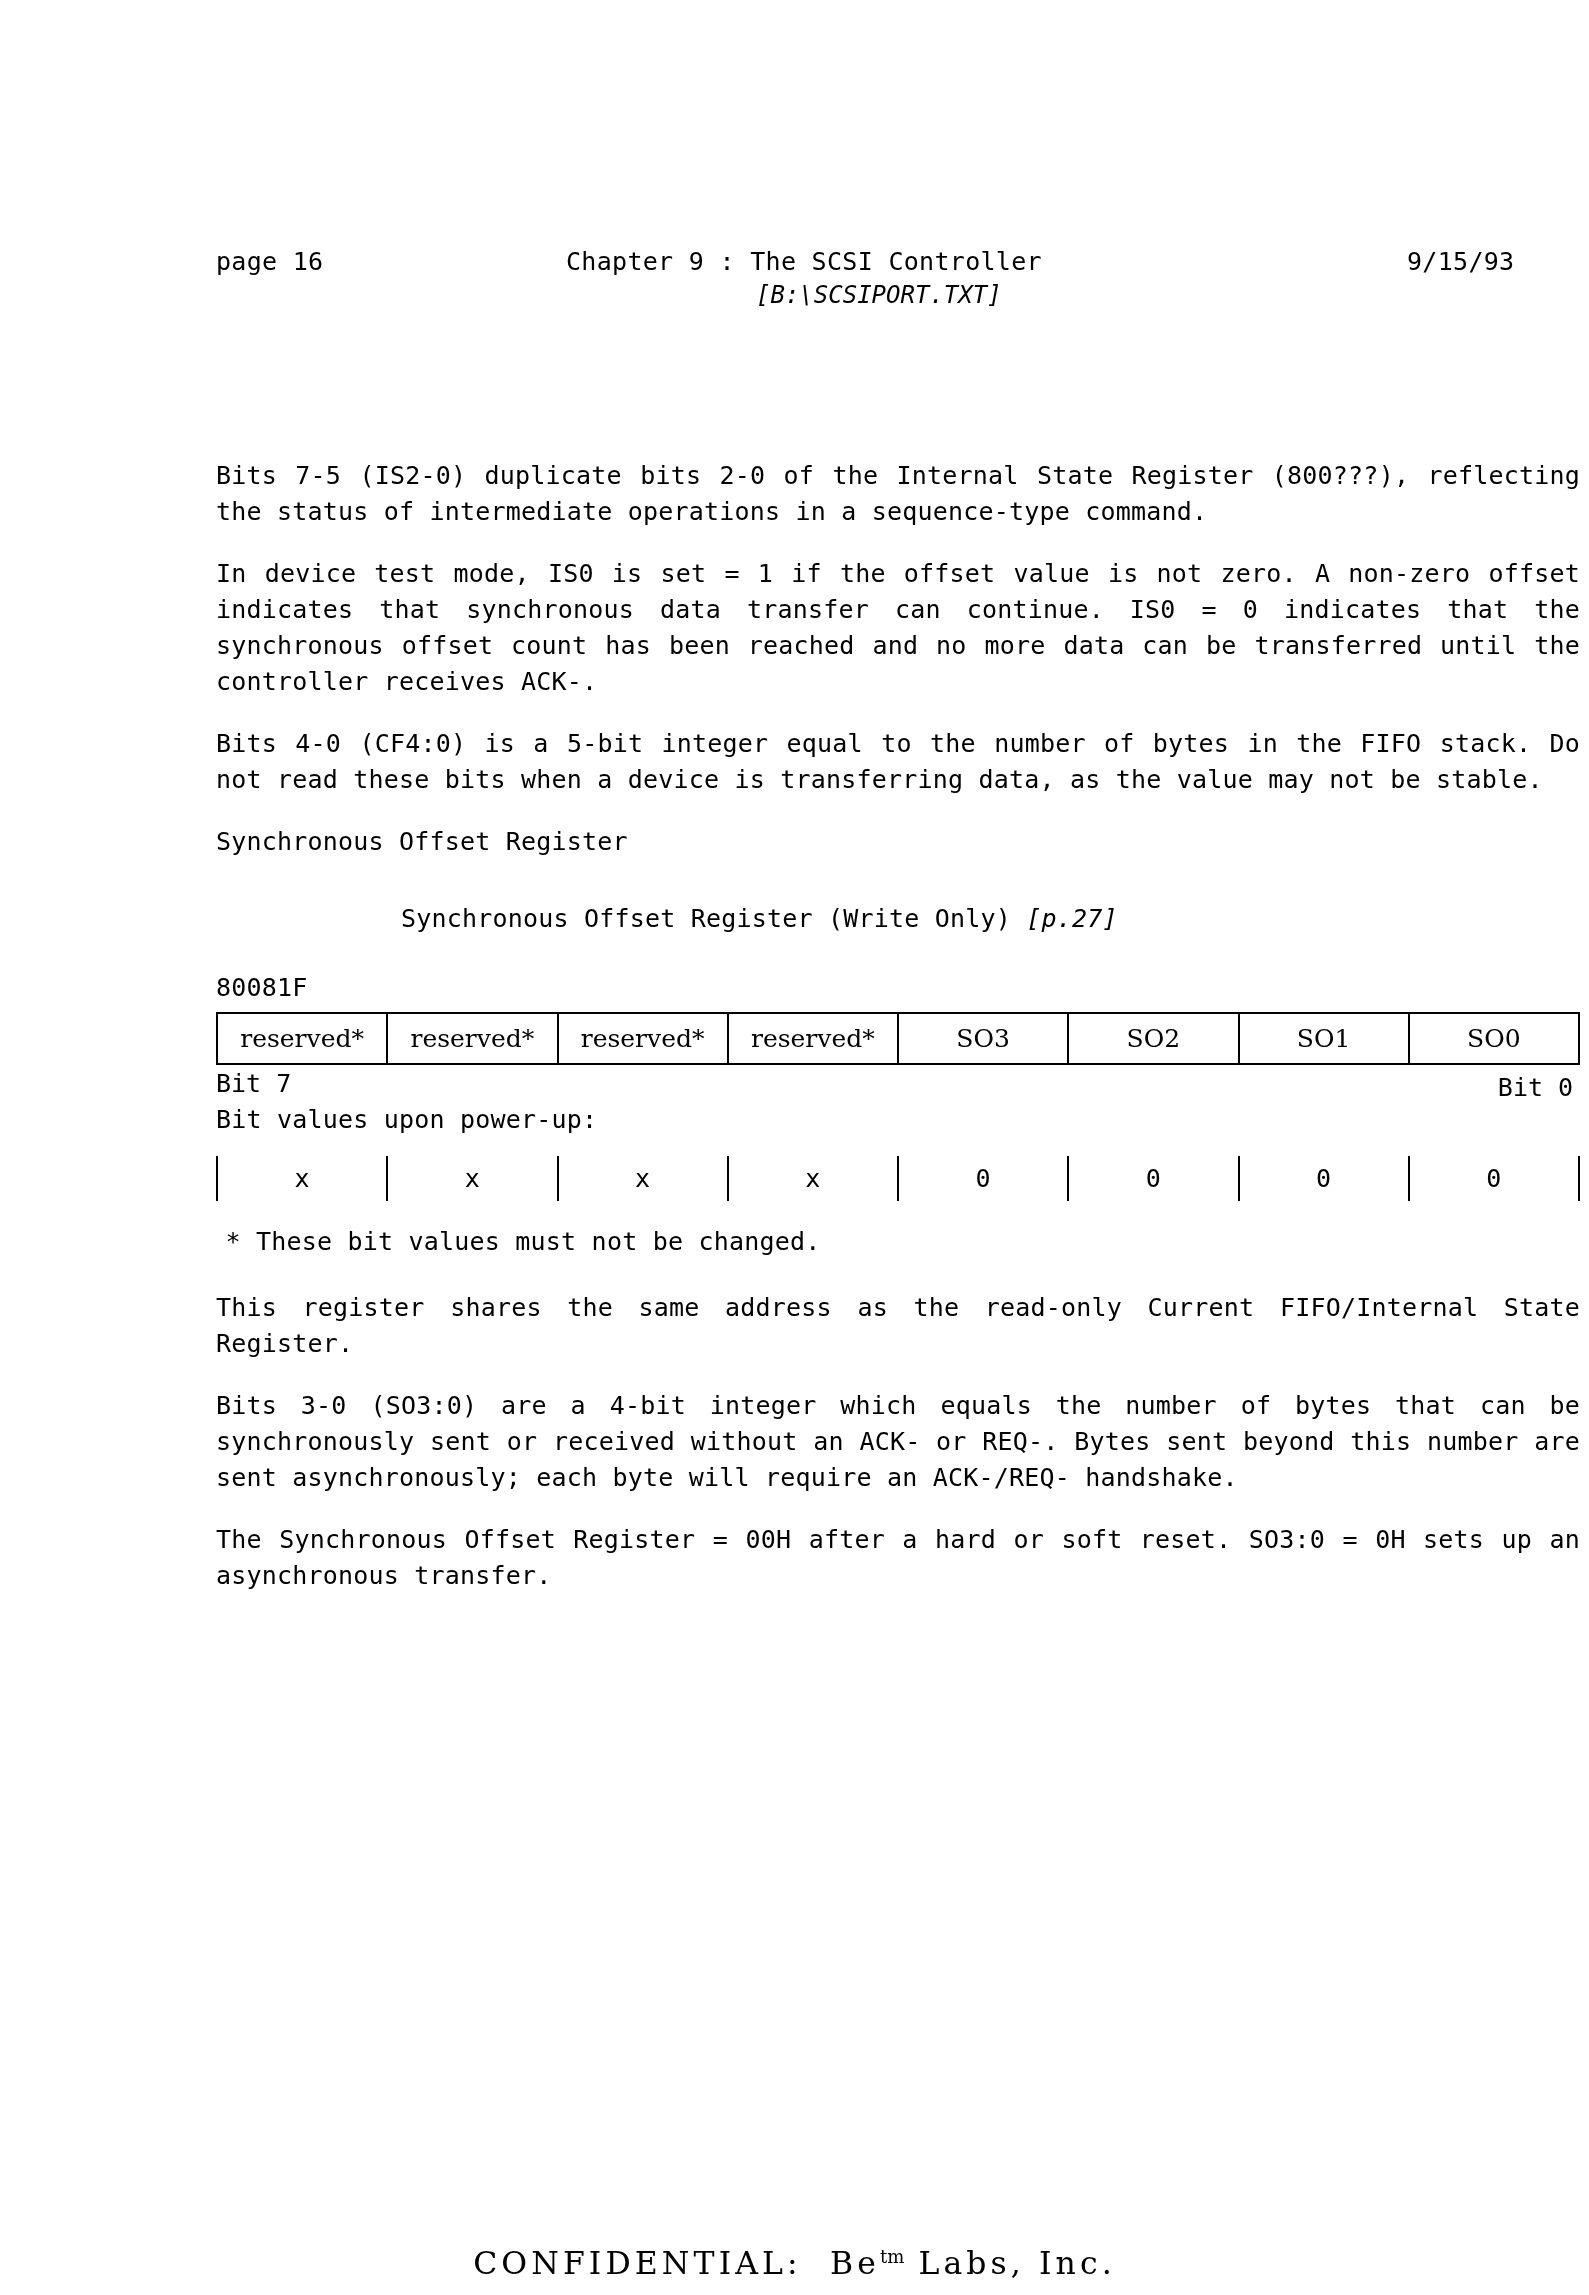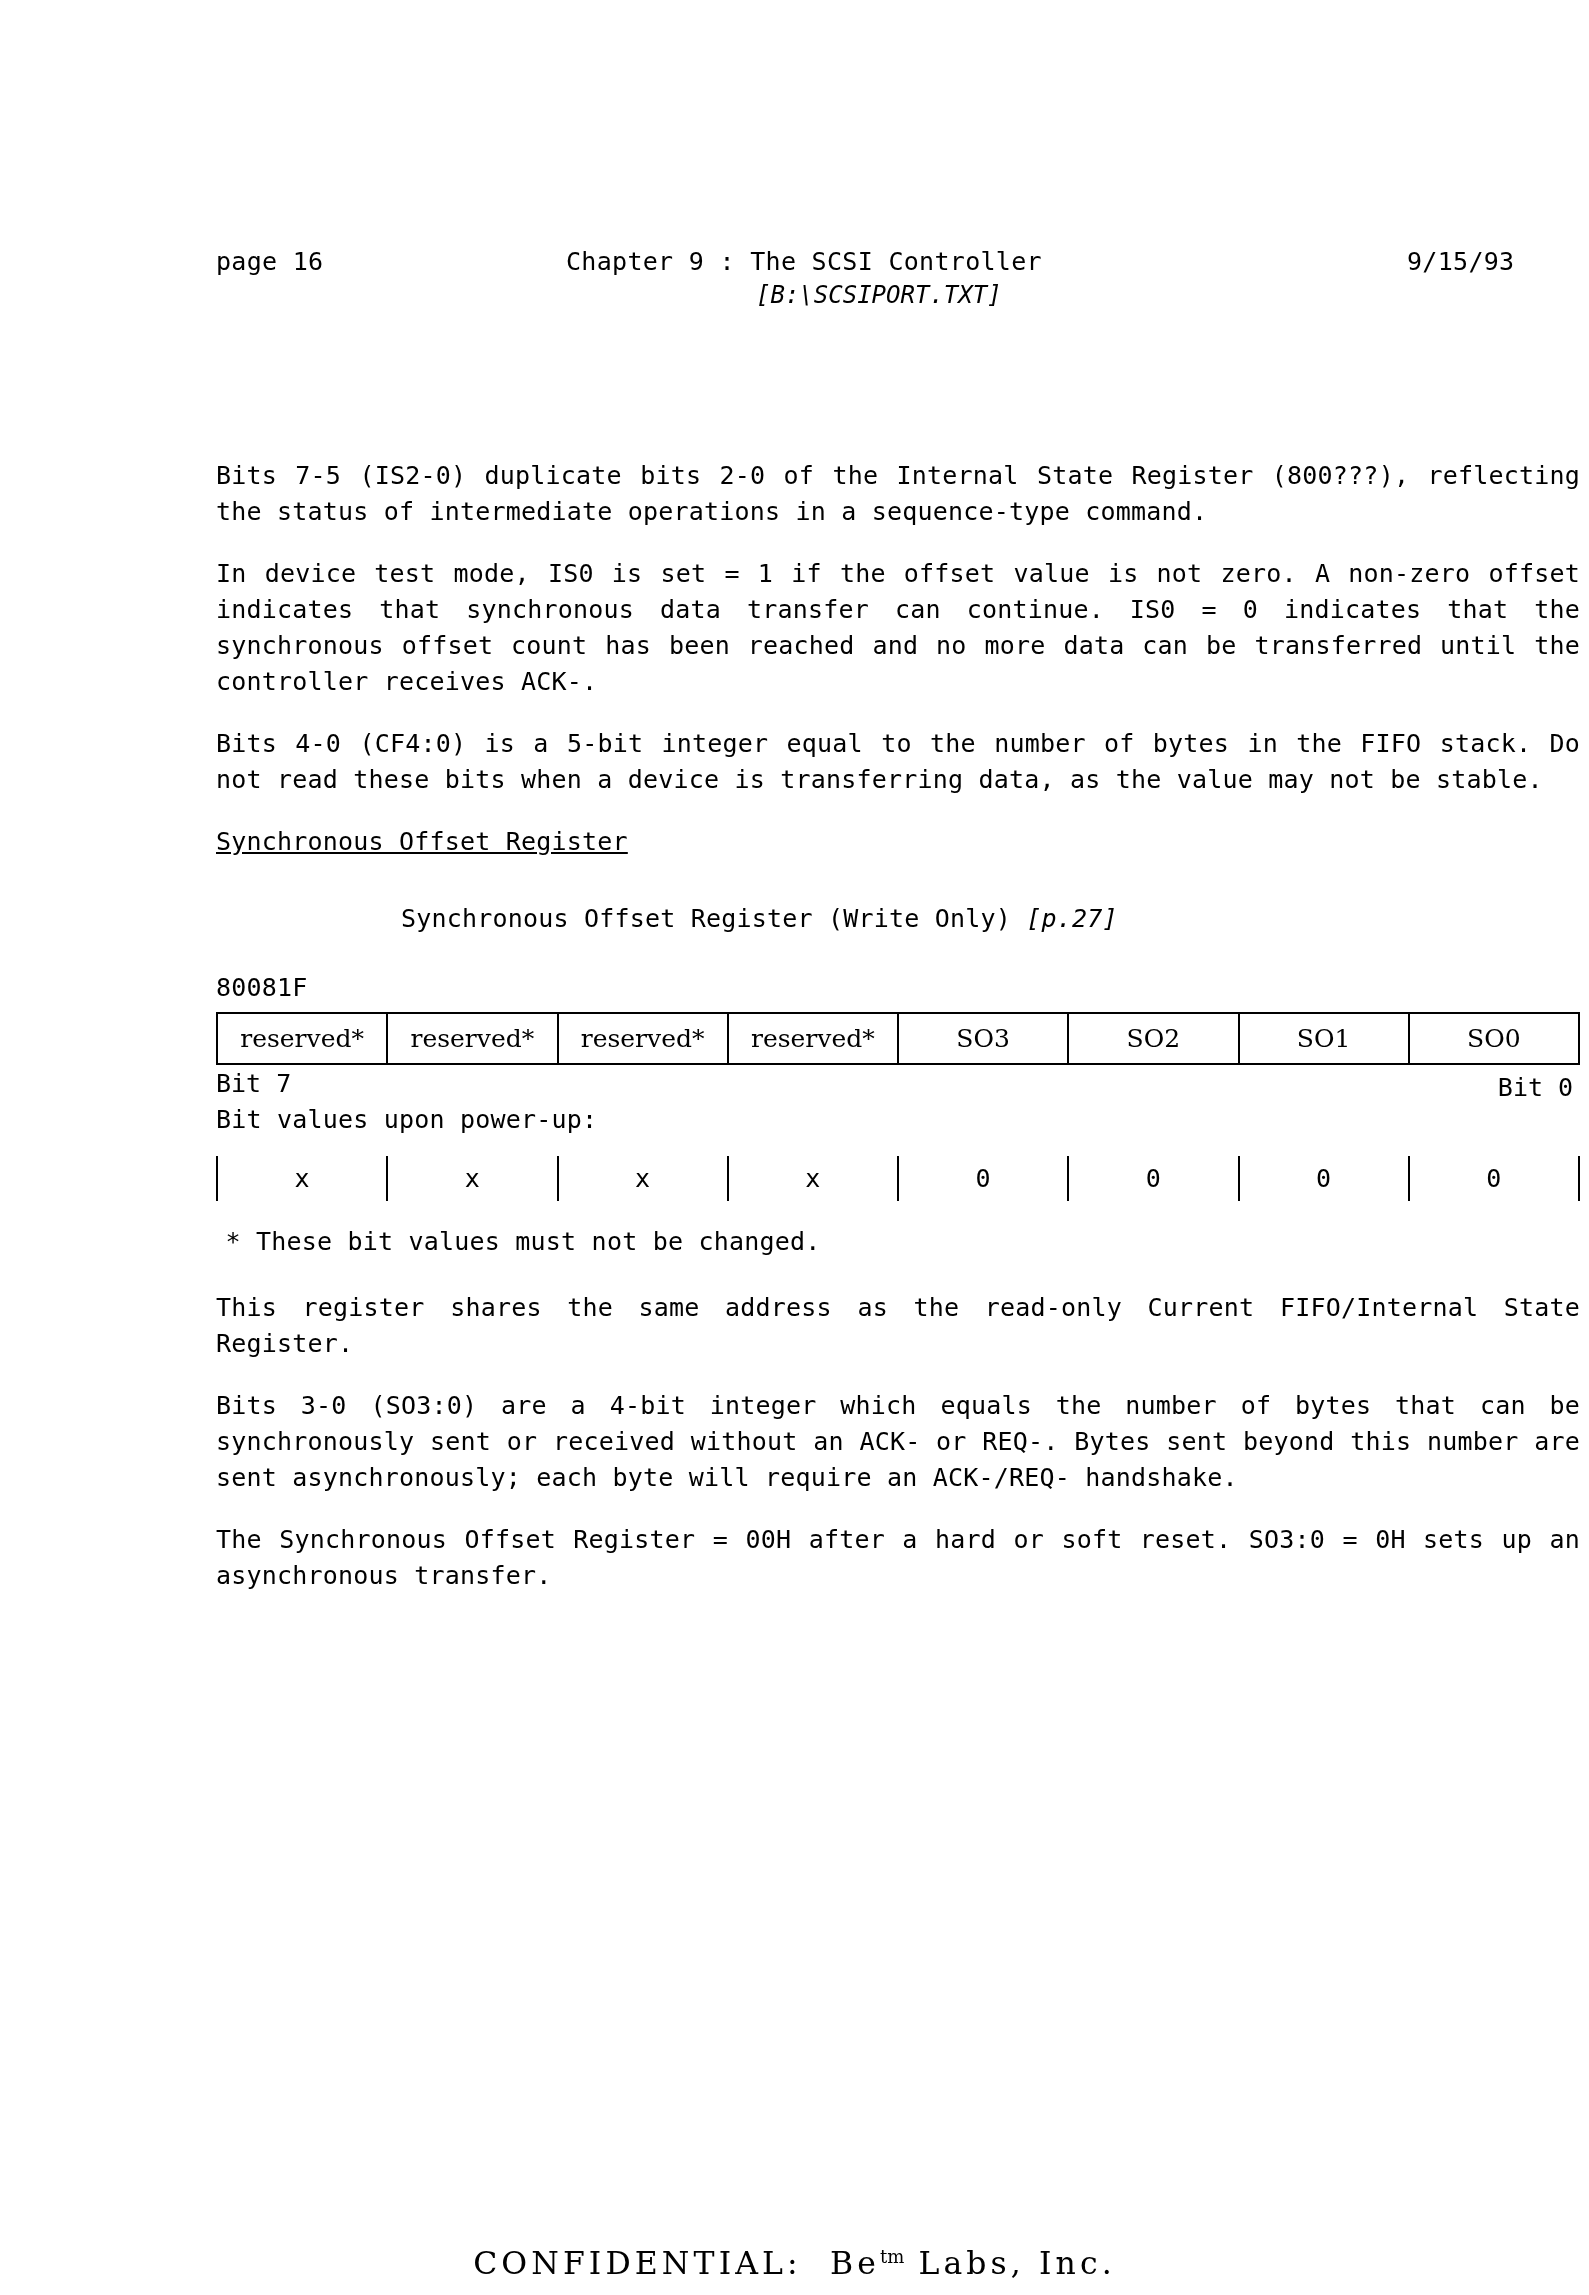--- a/index.html
+++ b/index.html
@@ -70,21 +70,20 @@
     line-height: 36px;
     text-align: justify;
     letter-spacing: 0.2px;
     white-space: normal;
   }
   .spacer-lg { height: 30px; }
 
   .section-head {
     font-size: 25px;
     line-height: 36px;
-    text-decoration: underline;
     margin: 23px 0 0 0;
     letter-spacing: 0.2px;
   }
 
   .reg-title {
     font-size: 25px;
     line-height: 36px;
     margin: 41px 0 0 0;
     padding-left: 185px;
     letter-spacing: 0.2px;

